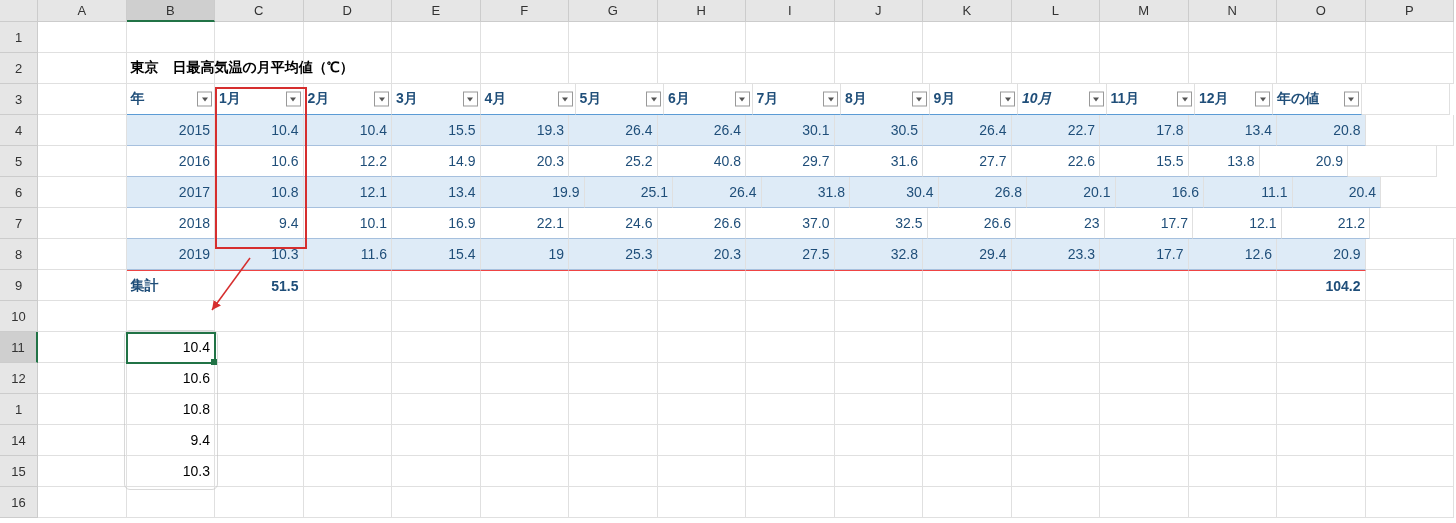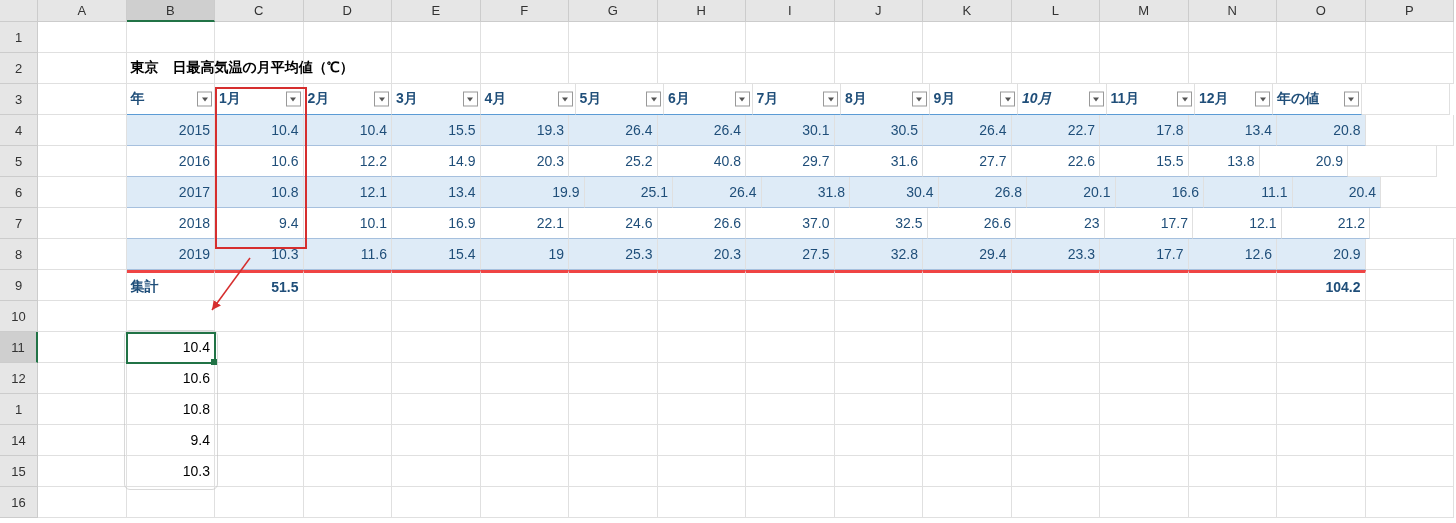--- a/index.html
+++ b/index.html
@@ -92,21 +92,21 @@
   .table-data {
     color: #1f4e79;
     border-bottom: 1px solid #a6c0de;
   }
   .band {
     background: #deebf7;
   }
   .total-row {
     color: #1f4e79;
     font-weight: bold;
-    border-top: 3px solid #ef4444;
+    border-top: 1px solid #ef4444;
   }
   .filter-btn {
     width: 15px; height: 15px;
     border: 1px solid #999;
     background: #fff;
     position: absolute;
     right: 2px; top: 50%;
     transform: translateY(-50%);
     display: flex; align-items: center; justify-content: center;
   }

